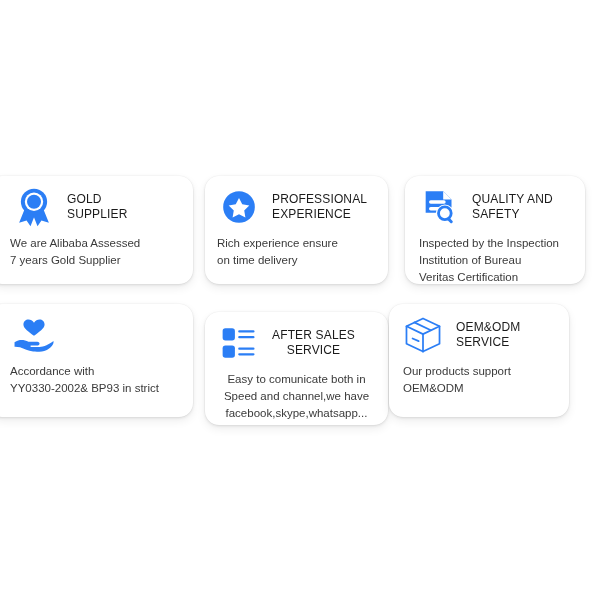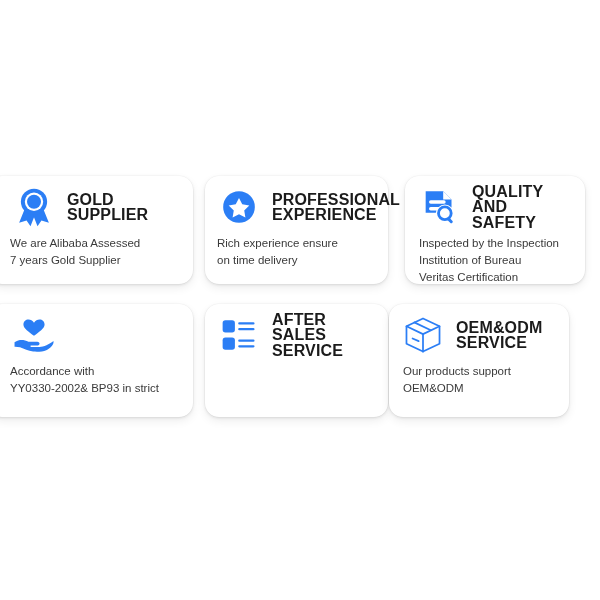--- a/index.html
+++ b/index.html
@@ -34,21 +34,21 @@
                 0 0 0 0.6px rgba(0,0,0,0.035);
     padding: 0;
   }
 
   
   .card.c0 { left: -12px; top: 176px; width: 205px; height: 108px; }
   .card.c1 { left: 205px; top: 176px; width: 183px; height: 108px; }
   .card.c2 { left: 405px; top: 176px; width: 180px; height: 108px; }
   
   .card.c3 { left: -12px; top: 304px; width: 205px; height: 113px; }
-  .card.c4 { left: 205px; top: 304px; width: 183px; height: 113px; }
+  .card.c4 { left: 205px; top: 312px; width: 183px; height: 113px; text-align: center; }
   .card.c5 { left: 389px; top: 304px; width: 180px; height: 113px; }
 
   .card-head {
     display: flex;
     align-items: center;
     padding: 10px 10px 0 10px;
     height: 52px;
     box-sizing: border-box;
   }
   .card.c0 .card-head,
@@ -59,23 +59,23 @@
     height: 46px;
     flex: 0 0 48px;
     display: flex;
     align-items: center;
     justify-content: center;
   }
   .icon-wrap svg { display: block; }
 
   .card-title {
     margin-left: 9px;
-    font-size: 16px;
+    font-size: 12px;
     line-height: 15.5px;
-    font-weight: bold;
+    font-weight: normal;
     color: #1b1b1b;
     letter-spacing: 0.15px;
     text-transform: uppercase;
     white-space: pre-line;
   }
 
   .card-body {
     padding: 7px 12px 0 12px;
     font-size: 11.5px;
     line-height: 17px;
@@ -168,20 +168,23 @@
           <rect x="4" y="25" width="15" height="15" rx="3.4" fill="#2b7ef5"></rect>
           <rect x="23" y="6.5" width="20" height="2.8" rx="1.4" fill="#2b7ef5"></rect>
           <rect x="23" y="13.5" width="20" height="2.8" rx="1.4" fill="#2b7ef5"></rect>
           <rect x="23" y="27.5" width="20" height="2.8" rx="1.4" fill="#2b7ef5"></rect>
           <rect x="23" y="34.5" width="20" height="2.8" rx="1.4" fill="#2b7ef5"></rect>
         </svg>
       </span>
       <div class="card-title">AFTER SALES
 SERVICE</div>
     </div>
+    <div class="card-body">Easy to comunicate both in
+Speed and channel,we have
+facebook,skype,whatsapp...</div>
   </div>
 
   <div class="card c5">
     <div class="card-head">
       <span class="icon-wrap">
         <svg width="42" height="40" viewBox="0 0 48 46">
           <g fill="none" stroke="#2b7ef5" stroke-width="2" stroke-linejoin="round" stroke-linecap="round">
             <path d="M24 4 L43 13 L24 22 L5 13 Z"></path>
             <path d="M5 13 L5 33 L24 42 L24 22"></path>
             <path d="M43 13 L43 33 L24 42"></path>

